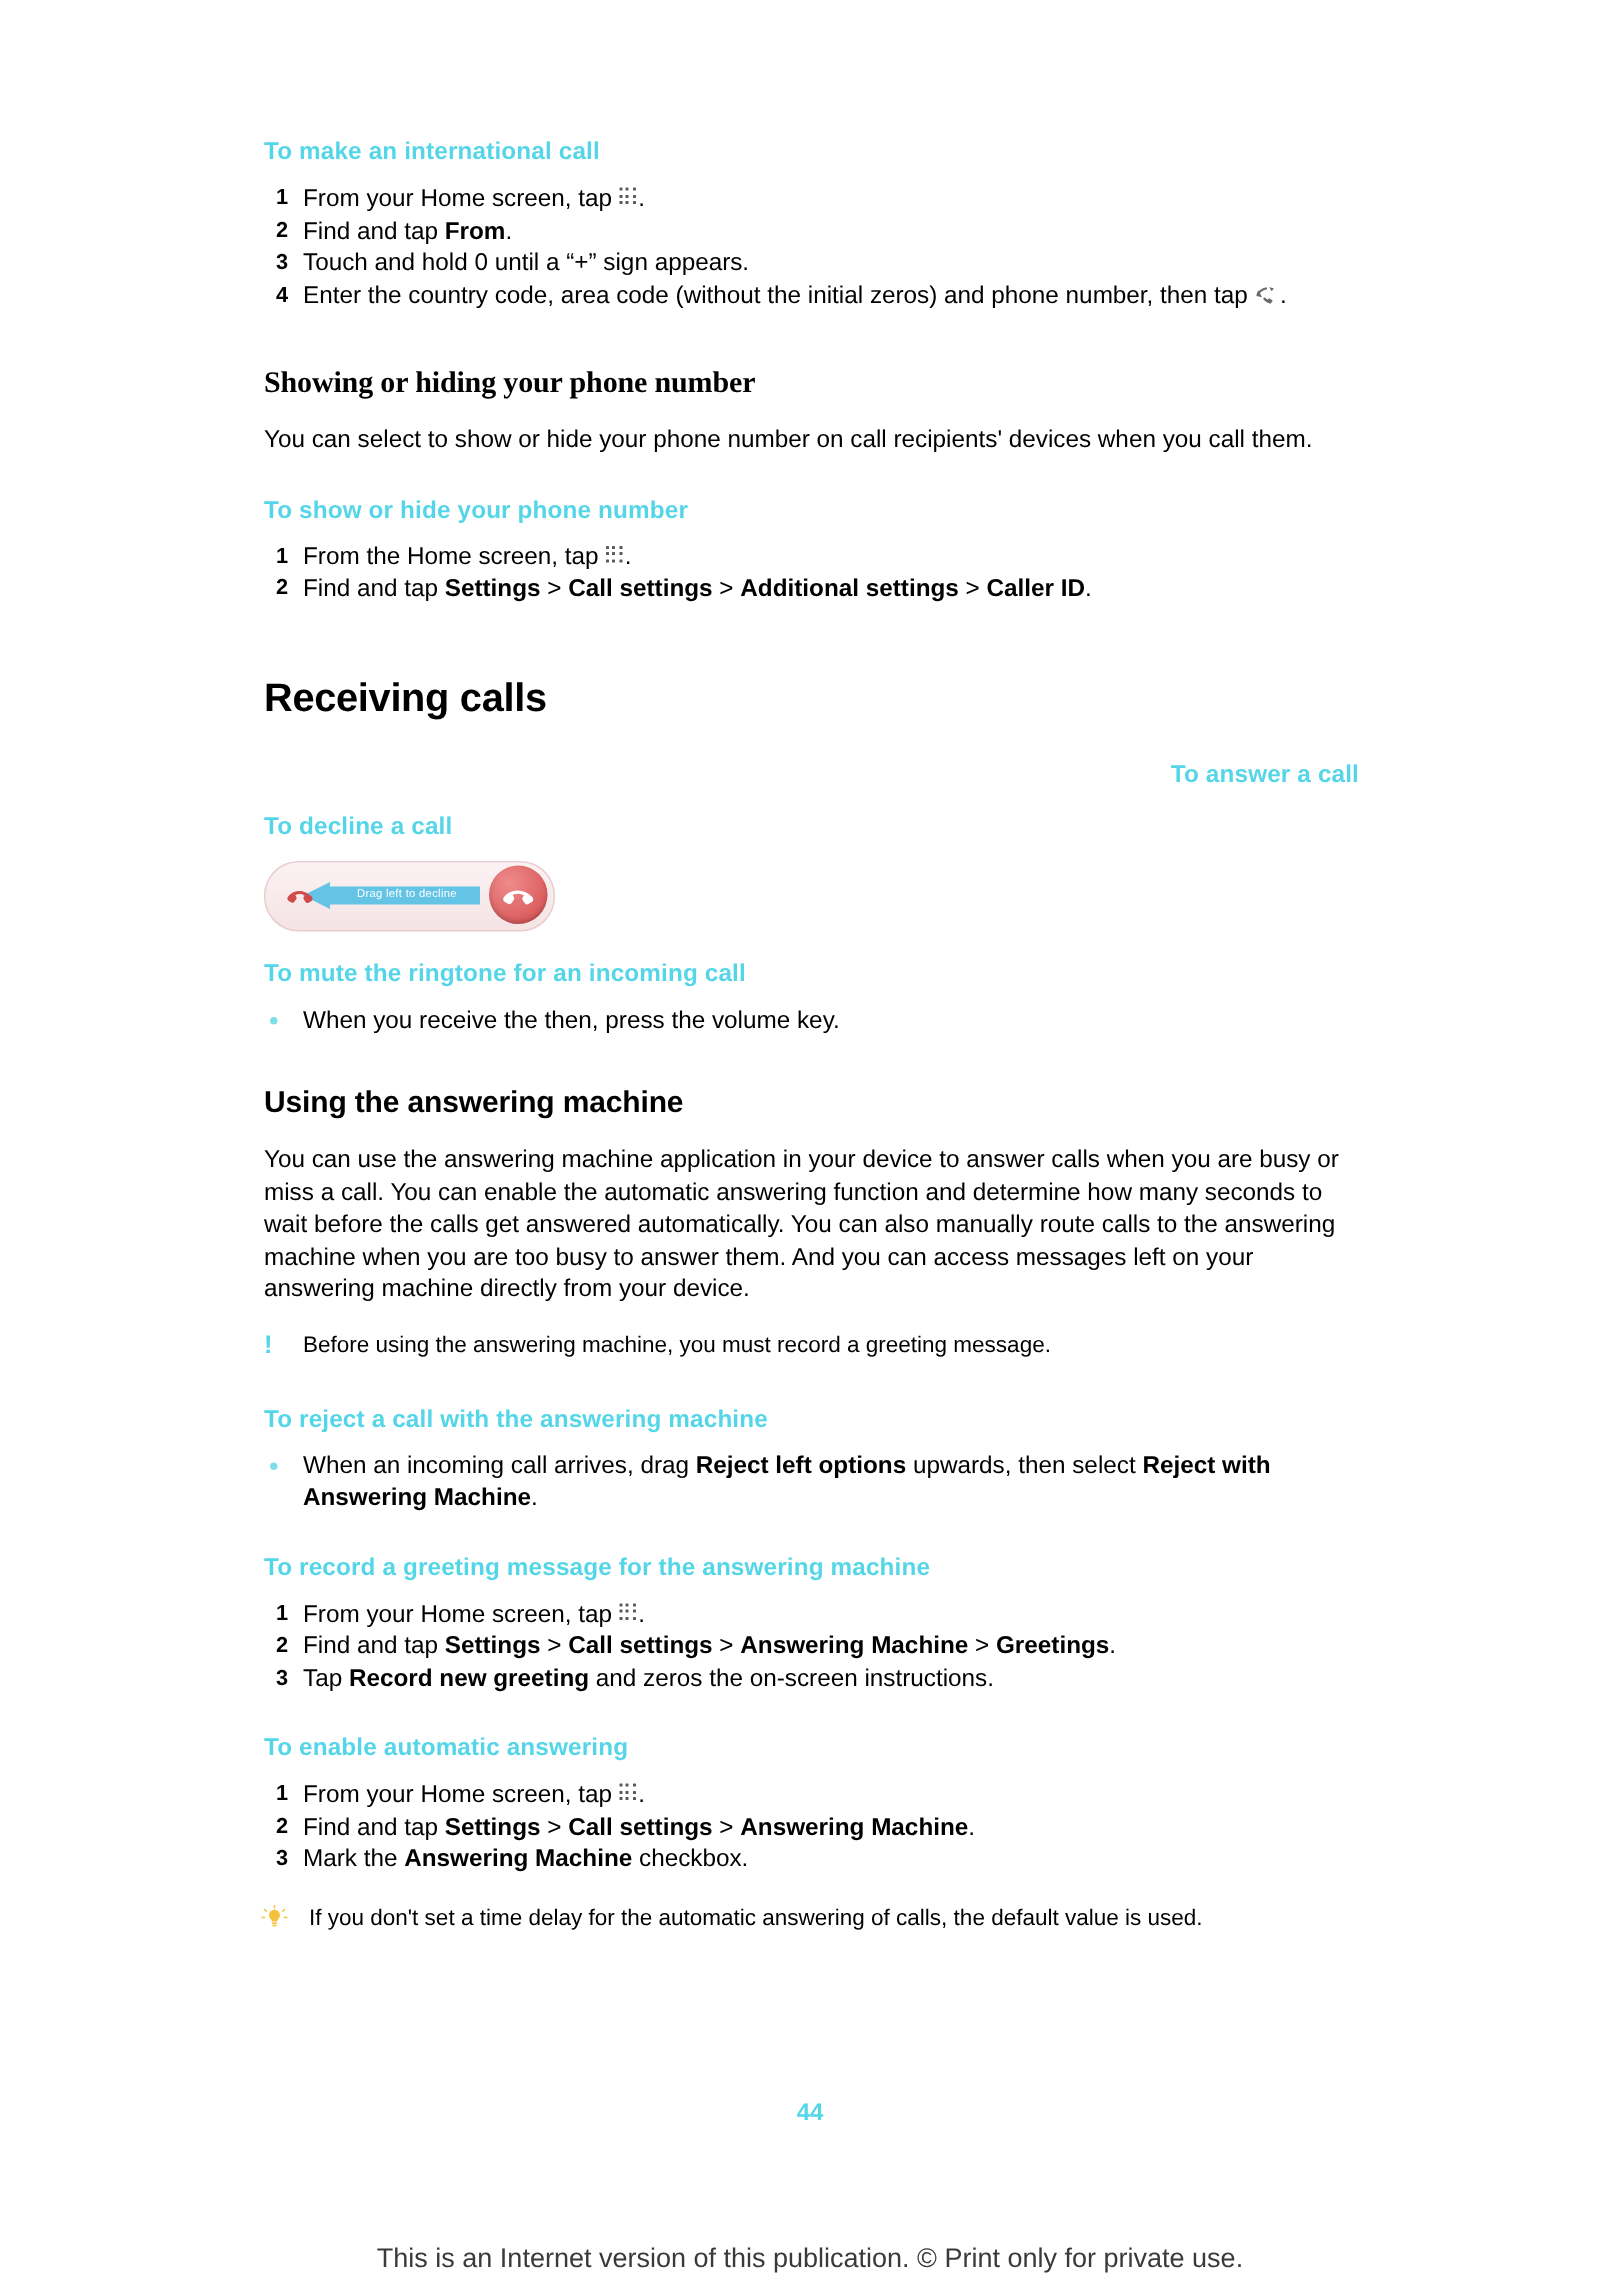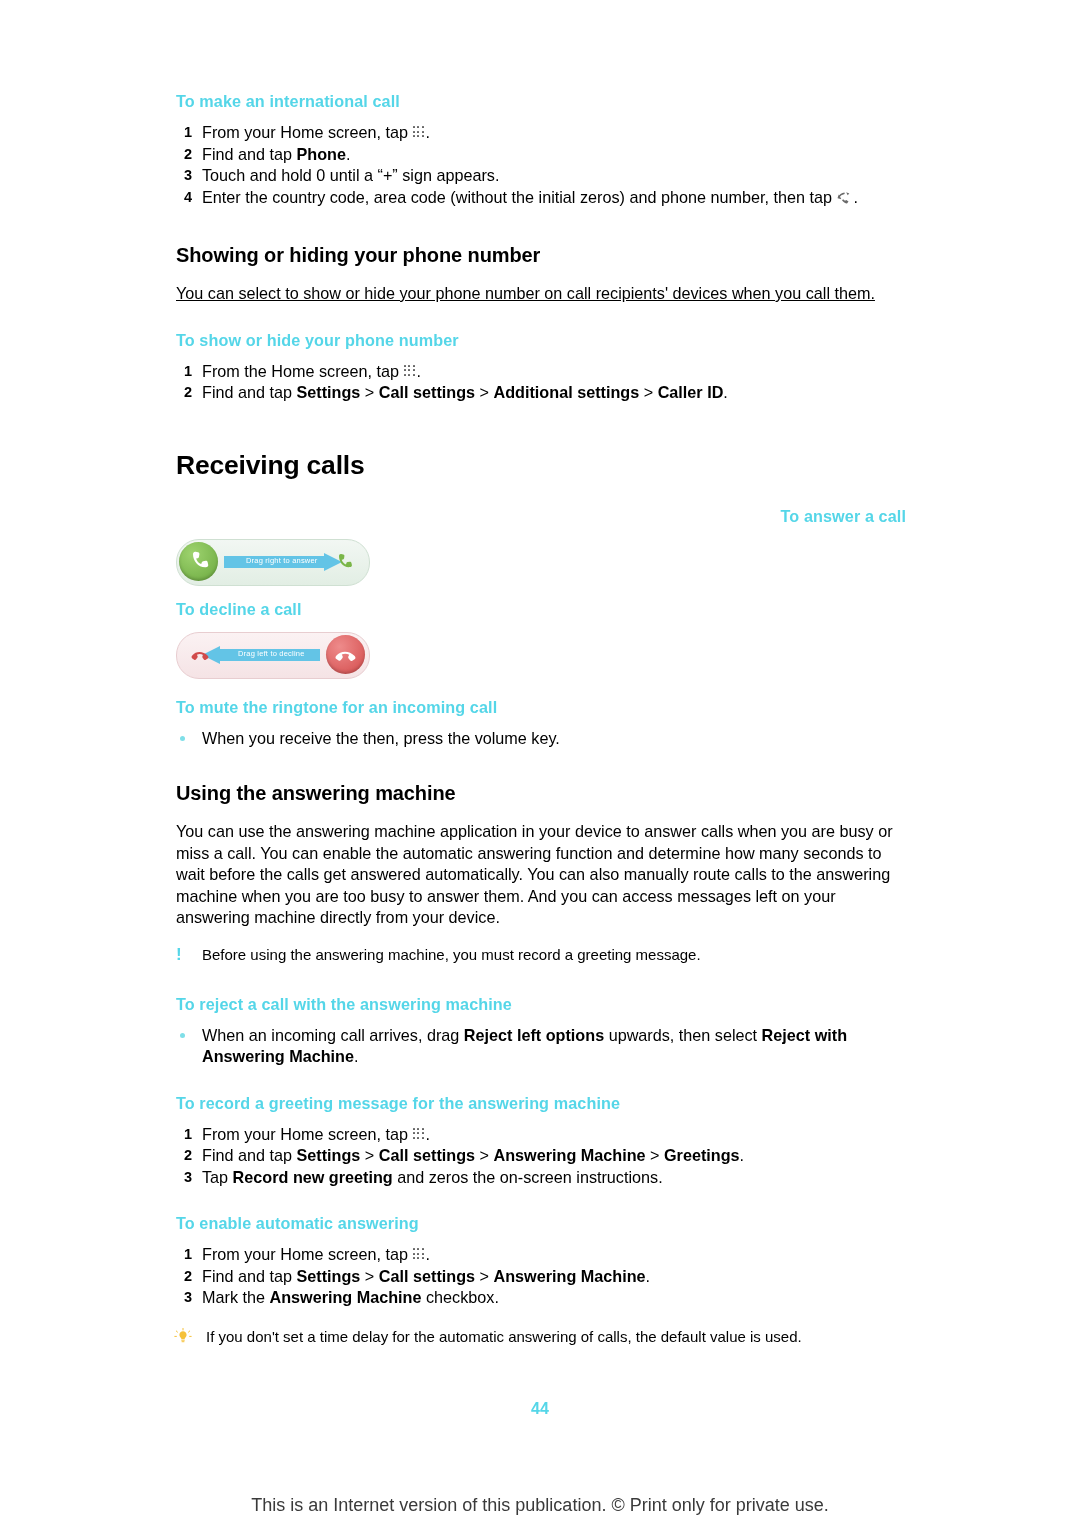--- a/index.html
+++ b/index.html
@@ -236,71 +236,50 @@
 
 <div class="page">
   <div class="content">
 
     <h3 class="task">To make an international call</h3>
     <ol class="steps" style="margin-top:11px;">
       <li>
         <span class="num">1</span><span>From your Home screen, tap </span><span class="ic-grid"><i style="left:0;top:0"></i><i style="left:4.5px;top:0"></i><i style="left:9px;top:0"></i><i style="left:0;top:4.5px"></i><i style="left:4.5px;top:4.5px"></i><i style="left:9px;top:4.5px"></i><i style="left:0;top:9px"></i><i style="left:4.5px;top:9px"></i><i style="left:9px;top:9px"></i></span><span>.</span>
       </li>
       <li>
-        <span class="num">2</span><span>Find and tap </span><span class="b">Phone</span><span>.</span>
+        <span class="num">2</span><span>Find and tap </span><span class="b">From</span><span>.</span>
       </li>
       <li>
         <span class="num">3</span><span>Touch and hold 0 until a “+” sign appears.</span>
       </li>
       <li>
         <span class="num">4</span><span>Enter the country code, area code (without the initial zeros) and phone number, then tap </span><span class="ic-phone"><svg width="17" height="15" viewBox="0 0 17 15">
               <path d="M2.2 7.6c1.6-2.6 4.0-4.0 6.4-4.4" stroke="#6a6a6a" stroke-width="1.4" fill="none"></path>
               <path d="M2.8 4.4 L1.6 8.3 L5.4 9.2 Z" fill="#6a6a6a"></path>
               <path d="M10.2 2.3 l3.1 1.1 -1.6 1.8 z" fill="#6a6a6a"></path>
               <path d="M6.0 10.2c1.2 1.8 3.2 3.0 5.0 3.3l1.5-2.0-2.2-1.6-1.3 .9-1.9-1.6z" fill="#6a6a6a"></path>
             </svg></span><span>.</span>
       </li>
     </ol>
 
-    <h2 class="sub" style="margin-top:36px;">Showing or hiding your phone number</h2>
-    <p class="body" style="margin-top:16px;text-decoration:underline;">You can select to show or hide your phone number on call recipients' devices when you call them.</p>
+    <h2 class="sub" style="margin-top:36px;font-family:Liberation Serif, serif;">Showing or hiding your phone number</h2>
+    <p class="body" style="margin-top:16px;">You can select to show or hide your phone number on call recipients' devices when you call them.</p>
     <h3 class="task" style="margin-top:26px;">To show or hide your phone number</h3>
     <ol class="steps" style="margin-top:11px;">
       <li>
         <span class="num">1</span><span>From the Home screen, tap </span><span class="ic-grid"><i style="left:0;top:0"></i><i style="left:4.5px;top:0"></i><i style="left:9px;top:0"></i><i style="left:0;top:4.5px"></i><i style="left:4.5px;top:4.5px"></i><i style="left:9px;top:4.5px"></i><i style="left:0;top:9px"></i><i style="left:4.5px;top:9px"></i><i style="left:9px;top:9px"></i></span><span>.</span>
       </li>
       <li>
         <span class="num">2</span><span>Find and tap </span><span class="b">Settings</span><span> &gt; </span><span class="b">Call settings</span><span> &gt; </span><span class="b">Additional settings</span><span> &gt; </span><span class="b">Caller ID</span><span>.</span>
       </li>
     </ol>
 
     <h1 class="section" style="margin-top:46px;">Receiving calls</h1>
 
     <h3 class="task" style="margin-top:26px;text-align:right;">To answer a call</h3>
-    <div class="slider-wrap" style="margin-top:13px;">
-      <div class="slider">
-        <div class="track track-green"></div>
-        <div class="arrowband" style="left:48px;width:118px;">
-          <svg width="118" height="18" viewBox="0 0 118 18">
-              <path d="M0 3 H100 V0 L118 9 L100 18 V15 H0 Z" fill="#63c4e6"></path>
-            </svg>
-        </div>
-        <div class="slider-label" style="left:70px;">Drag right to answer</div>
-        <div class="knob knob-green">
-          <svg width="39" height="39" viewBox="0 0 39 39">
-              <path d="M14 12c0-1.5 1.2-2.6 2.5-2.3l2.6 .6c.9 .2 1.4 1 1.3 1.9l-.4 2.6c-.1 .7-.6 1.2-1.3 1.4l-1.6 .4c.7 2.6 2.6 4.6 5.1 5.5l.5-1.6c.2-.7 .7-1.2 1.4-1.3l2.6-.4c.9-.1 1.7 .4 1.9 1.3l.6 2.6c.3 1.3-.8 2.5-2.3 2.5C19.5 25.7 14 19.5 14 12z" fill="#ffffff"></path>
-            </svg>
-        </div>
-        <div class="endicon right">
-          <svg width="24" height="24" viewBox="0 0 24 24">
-              <path d="M7 6c0-1.3 1-2.2 2.1-2l2.2 .5c.8 .2 1.2 .9 1.1 1.6l-.3 2.2c-.1 .6-.5 1-1.1 1.2l-1.3 .3c.6 2.2 2.2 3.9 4.3 4.6l.4-1.3c.2-.6 .6-1 1.2-1.1l2.2-.3c.8-.1 1.4 .4 1.6 1.1l.5 2.2c.2 1.1-.7 2.1-2 2.1C11.6 17.8 7 12.6 7 6z" fill="#7ab648"></path>
-            </svg>
-        </div>
-      </div>
-    </div>
 
     <h3 class="task" style="margin-top:16px;">To decline a call</h3>
     <div class="slider-wrap" style="margin-top:13px;">
       <div class="slider">
         <div class="track track-red"></div>
         <div class="arrowband" style="left:26px;width:118px;">
           <svg width="118" height="18" viewBox="0 0 118 18">
               <path d="M118 3 H18 V0 L0 9 L18 18 V15 H118 Z" fill="#63c4e6"></path>
             </svg>
         </div>

